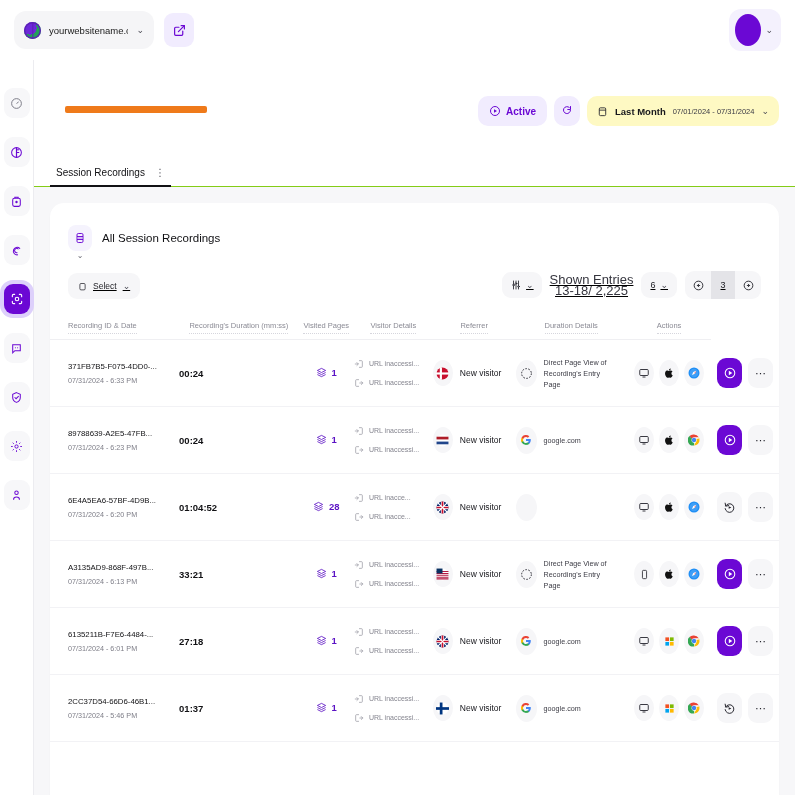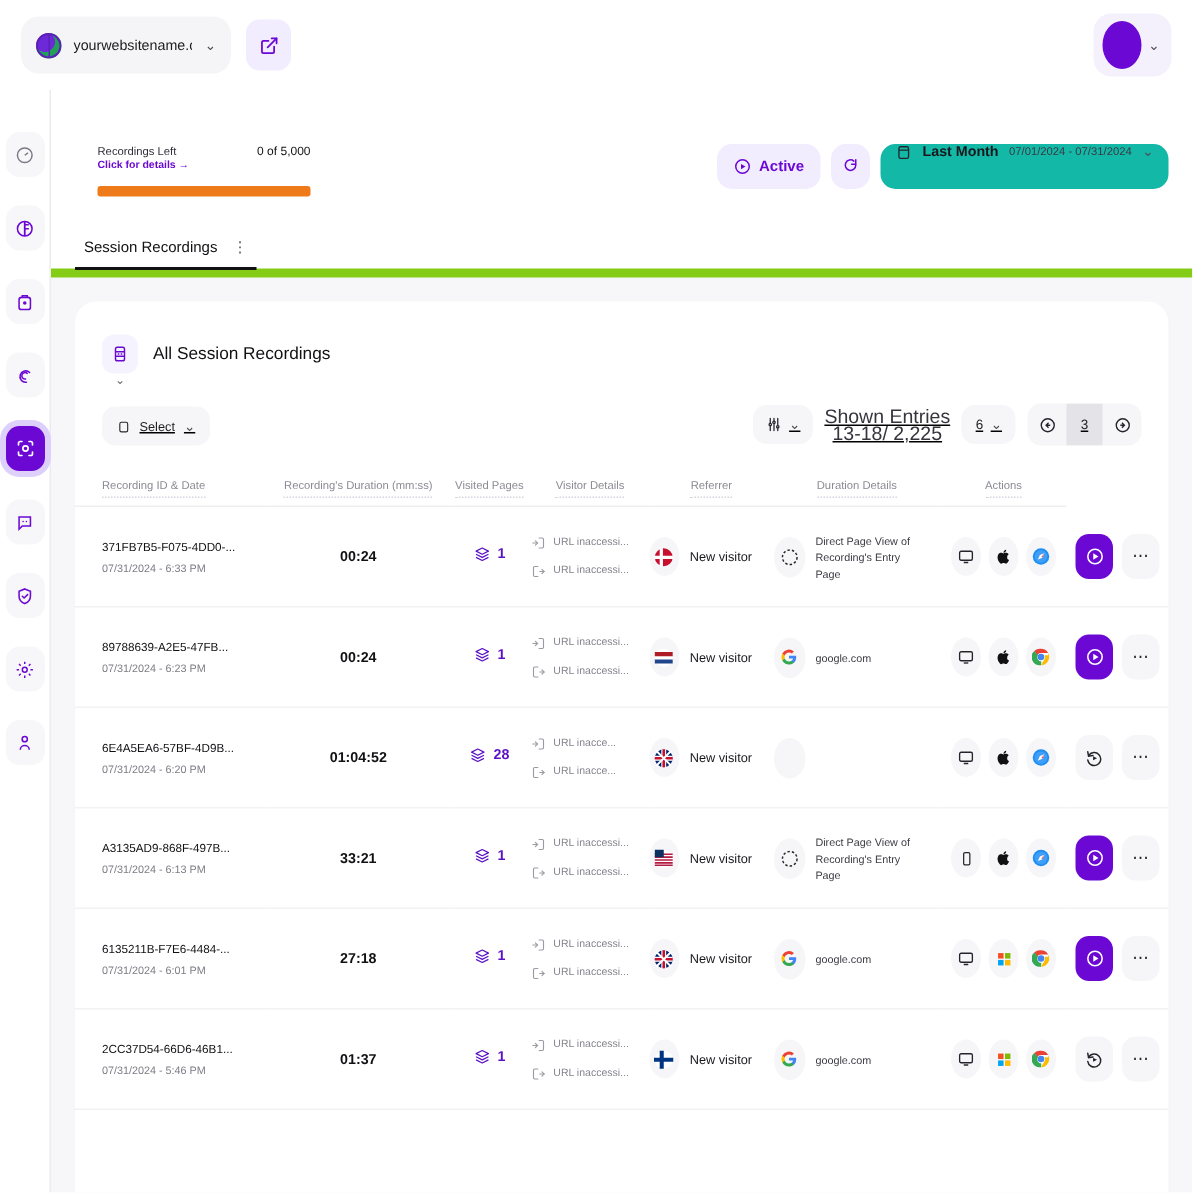--- a/index.html
+++ b/index.html
@@ -98,28 +98,28 @@
   .btn-active {
     display:flex;align-items:center;gap:5px;
     background:#f1ecfe;border-radius:10px;height:30px;padding:0 11px;
     color:#6b08d4;font-size:10px;font-weight:600;
   }
   .btn-refresh {
     width:26px;height:30px;border-radius:10px;background:#f1ecfe;
     display:flex;align-items:center;justify-content:center;
   }
   .btn-date {
-    display:flex;gap:7px;
-    background:#14b8a6;border-radius:10px;height:30px;padding:0 10px;
+    display:flex;align-items:center;gap:7px;
+    background:#fef9c3;border-radius:10px;height:30px;padding:0 10px;
   }
   .date-label{font-size:9.5px;color:#17171c;font-weight:600;}
   .date-range{font-size:7.5px;color:#3a3a44;}
 
   
-  .tabs { margin-top:24px; padding-left:16px; border-bottom:6px solid #84cc16; position:relative;}
+  .tabs { margin-top:36px; padding-left:16px; border-bottom:1px solid #84cc16; position:relative;}
   .tab {
     display:inline-flex;align-items:center;gap:10px;
     padding:0 6px 8px 6px; position:relative;
   }
   .tab-label{font-size:10px;color:#111114;font-weight:400;}
   .tab-dots{font-size:10px;color:#55555f;letter-spacing:0;line-height:6px;}
   .tab.active:after{
     content:""; position:absolute; left:0; right:0; bottom:-1px; height:2px;background:#111114;
   }
 
@@ -165,21 +165,21 @@
   thead th {
     font-weight:400; font-size:7.5px; color:#8b8b95;
     padding: 8px 0 9px 0; text-align:center; white-space:nowrap;
     border-bottom:1px solid #efeff2;
   }
   thead th .hlab{border-bottom:1.2px dotted #d6d6dd; padding-bottom:3px;}
   tbody td { padding: 0; vertical-align:middle; height:67px; border-bottom:1px solid #f2f2f5;}
   .c-id { padding-left:18px; }
   .rid { font-size:7.8px; font-weight:400; color:#111114; white-space:nowrap;}
   .rdate { font-size:7.2px; color:#7d7d87; margin-top:5px; }
-  .c-dur { text-align:center; font-size:9.5px; font-weight:700; color:#111114;}
+  .c-dur { font-size:9.5px; font-weight:700; color:#111114;}
   .c-pages { text-align:center; }
   .pages-in { display:inline-flex; align-items:center; gap:5px;}
   .pages-n { font-size:9.5px; font-weight:700; color:#5b12c4; }
   .c-urls { }
   .url-line{display:flex;align-items:center;gap:5px;}
   .url-line + .url-line{margin-top:9px;}
   .url-txt{font-size:7px;color:#85858f;white-space:nowrap;}
   .c-vis { }
   .vis-in{display:flex;align-items:center;gap:7px;}
   .flag-chip{
@@ -300,27 +300,20 @@
           <path d="M6.5 20c0-3 2.5-5.2 5.5-5.2s5.5 2.2 5.5 5.2"></path>
       </svg>
     </div>
   </div>
 
   <div class="main">
 
     <div class="page-head">
 
       <div class="quota">
-        <div class="quota-row">
-          <div>
-            <div class="quota-label">Recordings Left</div>
-            <a class="quota-link">Click for details →</a>
-          </div>
-          <div class="quota-count">0 of 5,000</div>
-        </div>
         <div class="quota-bar"></div>
       </div>
 
       <div class="head-ctrls">
         <div class="btn-active">
           <svg width="12" height="12" viewBox="0 0 24 24" fill="none" stroke="#6b08d4" stroke-width="2">
             <circle cx="12" cy="12" r="9"></circle>
               <polygon points="10,8.5 16,12 10,15.5" fill="#6b08d4" stroke="none"></polygon>
           </svg>
           <span>Active</span>

